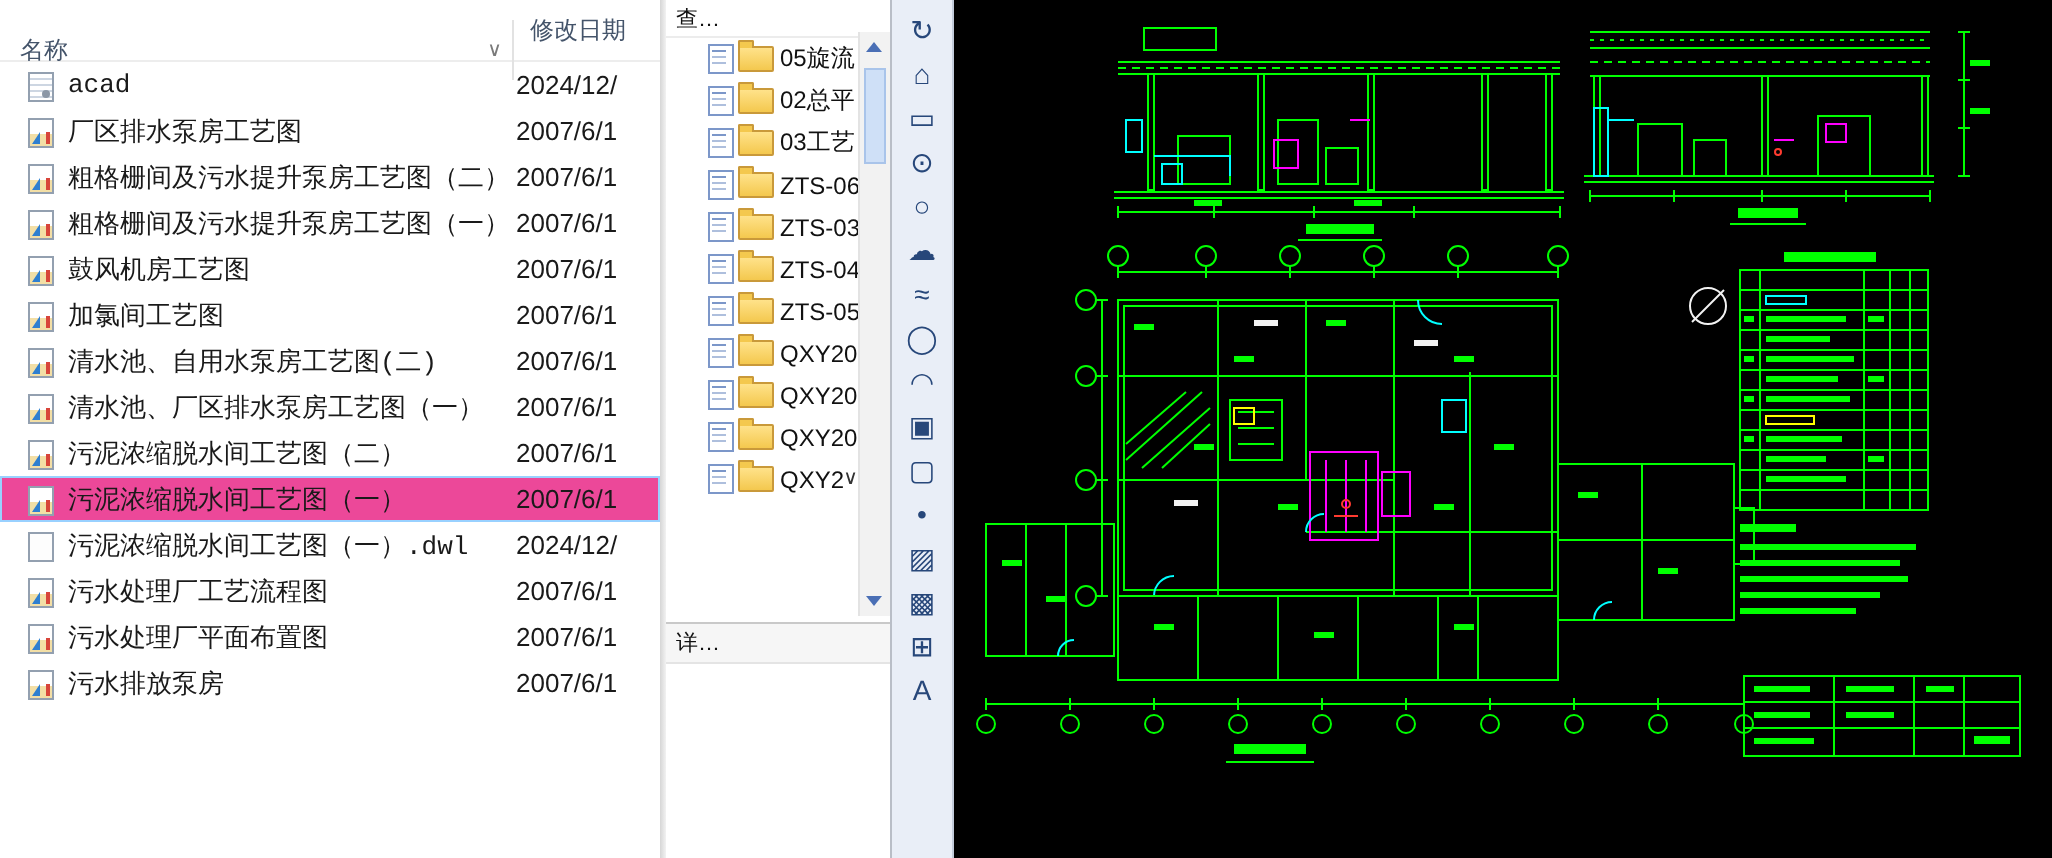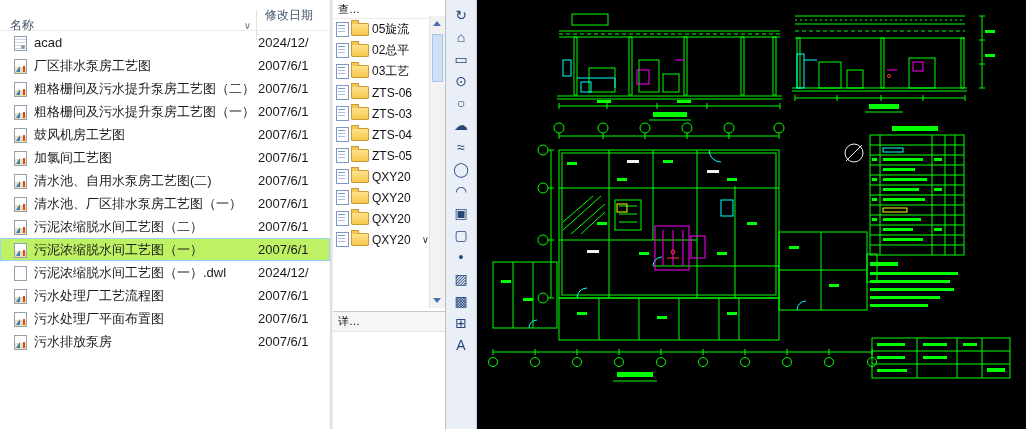--- a/index.html
+++ b/index.html
@@ -9,37 +9,37 @@
     background:#000;
   }
   
   .file-panel{width:330px;min-width:330px;background:#fff;display:flex;flex-direction:column;}
   .fl-header{height:30px;display:flex;align-items:center;font-size:12px;color:#44546a;background:#fff;border-bottom:1px solid #ededed;}
   .col-name{width:246px;padding-left:10px;display:flex;align-items:center;justify-content:space-between;border-right:1px solid #e2e2e2;height:100%;margin-top:20px;}
   .col-name .filter{font-size:10px;color:#7a7a7a;margin-right:5px;}
   .col-date{flex:1;padding-left:8px;height:100%;display:flex;align-items:center;}
   .fl-body{flex:1;font-size:13px;color:#1a1a1a;overflow:hidden;}
   .file-row{height:23px;display:flex;align-items:center;padding-left:12px;white-space:nowrap;}
-  .file-row.selected{background:#bef264;box-shadow:inset 0 0 0 1px #99d1ff;}
+  .file-row.selected{background:#ec4899;box-shadow:inset 0 0 0 1px #99d1ff;}
   .file-icon{width:16px;height:16px;position:relative;flex:0 0 16px;margin-right:6px;}
   .file-icon .page{position:absolute;left:2px;top:1px;width:11px;height:13px;background:#fdfdfd;border:1px solid #93a0b0;}
   .file-row[data-icon="dwg"] .page{background:linear-gradient(180deg,#ffffff 55%,#f3dfa6 55%);}
   .file-row[data-icon="dwg"] .page::before{content:"";position:absolute;left:1px;bottom:1px;width:0;height:0;border-left:4px solid transparent;border-bottom:6px solid #2f7fd0;}
   .file-row[data-icon="dwg"] .page::after{content:"";position:absolute;right:1px;bottom:1px;width:2px;height:6px;background:#d8453a;}
   .file-row[data-icon="acad"] .page{background:repeating-linear-gradient(180deg,#ffffff 0 2px,#cdd6e2 2px 3px);}
   .file-row[data-icon="acad"] .page::after{content:"";position:absolute;right:1px;bottom:1px;width:4px;height:4px;border-radius:50%;background:#8b97a6;}
-  .file-name{flex:0 0 224px;overflow:hidden;text-overflow:clip;}
+  .file-name{flex:0 0 224px;overflow:hidden;text-overflow:clip;font-family:Liberation Mono, monospace;}
   .file-date{flex:1;overflow:hidden;}
   
   .v-split{width:3px;min-width:3px;background:linear-gradient(90deg,#d6d6d6,#f2f2f2);}
   
   .tree-panel{width:112px;min-width:112px;background:#fff;position:relative;display:flex;flex-direction:column;border-right:1px solid #b9bec7;}
   .tp-header{height:16px;font-size:11px;padding:2px 0 0 5px;color:#111;border-bottom:1px solid #ececec;}
   .tree-body{height:292px;overflow:hidden;padding-right:15px;}
-  .tree-row{height:21px;display:flex;align-items:center;padding-left:3px;white-space:nowrap;}
+  .tree-row{height:21px;display:flex;align-items:center;padding-left:21px;white-space:nowrap;}
   .sheet-icon{width:11px;height:13px;flex:0 0 11px;background:#fff;border:1px solid #7c97c9;position:relative;}
   .sheet-icon::before{content:"";position:absolute;left:1px;top:2px;width:7px;height:1px;background:#7c97c9;box-shadow:0 3px 0 #aebfdd,0 6px 0 #aebfdd;}
   .folder-icon{width:16px;height:11px;flex:0 0 16px;margin:0 3px 0 2px;background:linear-gradient(180deg,#ffe28a,#f4c84e);border:1px solid #c9993a;border-radius:1px;position:relative;}
   .folder-icon::before{content:"";position:absolute;left:-1px;top:-4px;width:6px;height:3px;background:#f4c84e;border:1px solid #c9993a;border-bottom:none;border-radius:1px 1px 0 0;}
   .tree-label{font-size:12px;color:#111;flex:1;overflow:hidden;}
   .tree-row .chevron{display:none;font-size:10px;color:#333;margin-right:1px;}
   .tree-row.has-chevron .chevron{display:inline;}
   .tp-details{height:17px;border-top:1px solid #c9c9c9;border-bottom:1px solid #e4e4e4;background:#f6f6f6;font-size:11px;padding:2px 0 0 5px;color:#111;}
   .tp-rest{flex:1;background:#fff;}
   

